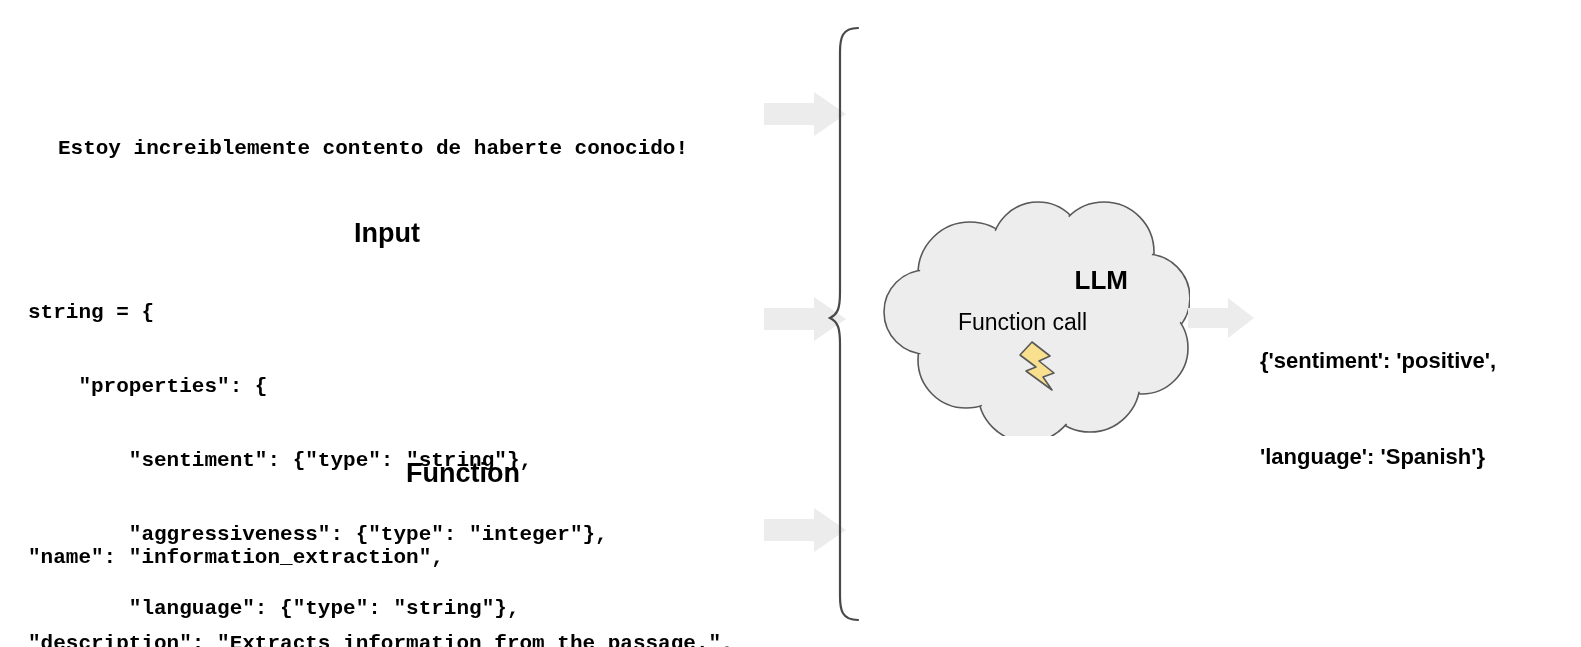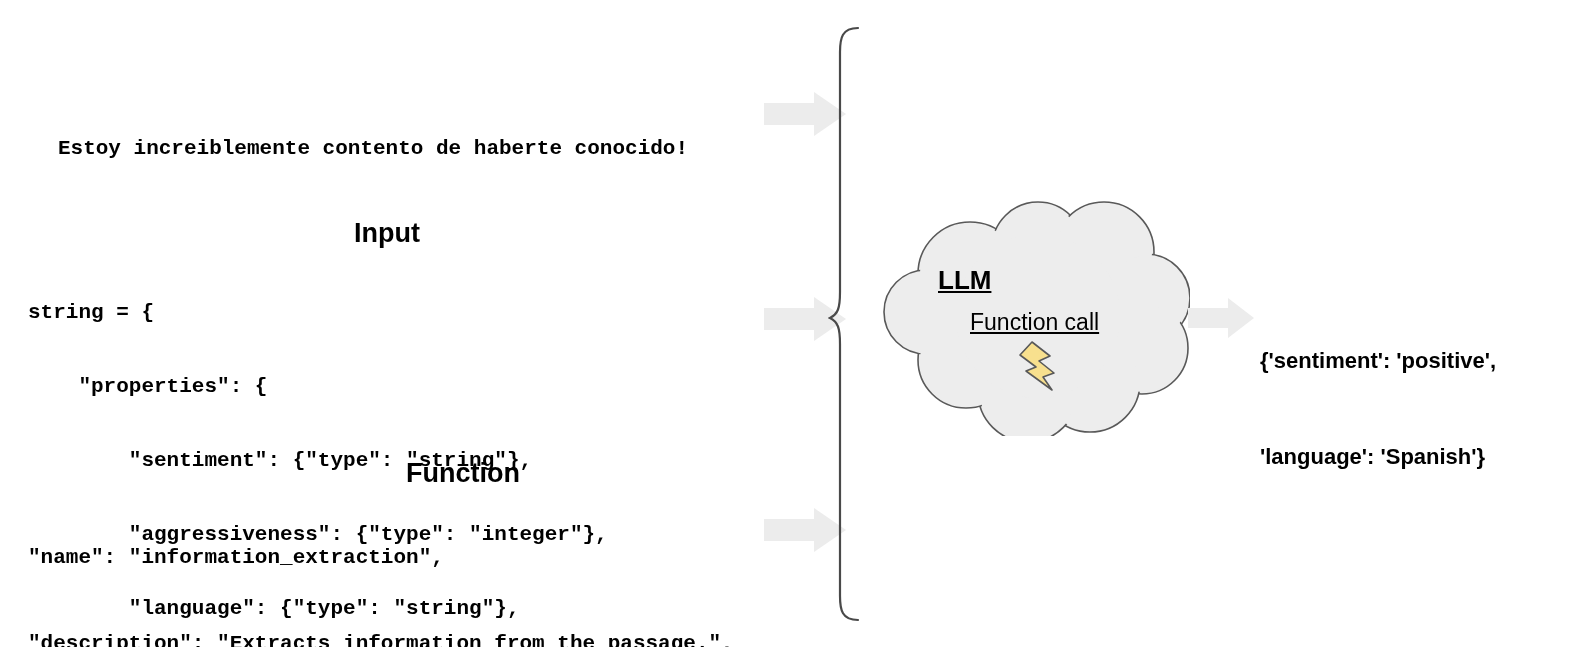--- a/index.html
+++ b/index.html
@@ -66,25 +66,24 @@
   .arrow { background: transparent; }
 
   .brace-wrap {
     position: absolute;
   }
 
   .cloud-wrap { position: absolute; }
 
   .cloud-label {
     position: absolute;
-    text-align: left;
+    text-align: right;
     font-family: "Liberation Sans", sans-serif;
     color: #000000;
     white-space: pre;
-    text-decoration: underline;
   }
   .cloud-title {
     font-weight: bold;
     font-size: 26px;
   }
   .cloud-sub {
     font-weight: normal;
     font-size: 23px;
   }
 
@@ -171,21 +170,21 @@
       <circle cx="212" cy="186" r="48"></circle>
       <circle cx="150" cy="196" r="48"></circle>
       <circle cx="88" cy="164" r="46"></circle>
       <circle cx="48" cy="116" r="40"></circle>
       <circle cx="160" cy="120" r="82"></circle>
     </g>
   </svg>
 
   <div class="cloud-label cloud-title" style="left:938px; top:265px; width:190px;">LLM</div>
 
-  <div class="cloud-label cloud-sub" style="left:970px; top:309px; width:190px;">Function call</div>
+  <div class="cloud-label cloud-sub" style="left:897px; top:309px; width:190px;">Function call</div>
 
   <svg style="position:absolute; left:1012px; top:340px;" width="48" height="52" viewBox="0 0 48 52">
     <polygon points="20,2 38,16 27,21 42,33 31,37 40,50 14,31 24,27 8,15" fill="#f8e08e" stroke="#595959" stroke-width="1.6" stroke-linejoin="round"></polygon>
   </svg>
 
   <svg class="arrow" style="left:1188px; top:298px;" width="66" height="40" viewBox="0 0 66 40">
     <polygon points="0,10 40,10 40,0 66,20 40,40 40,30 0,30" fill="#ececec"></polygon>
   </svg>
 
   <div class="output-text" style="left:1260px; top:281px; width:310px;">

